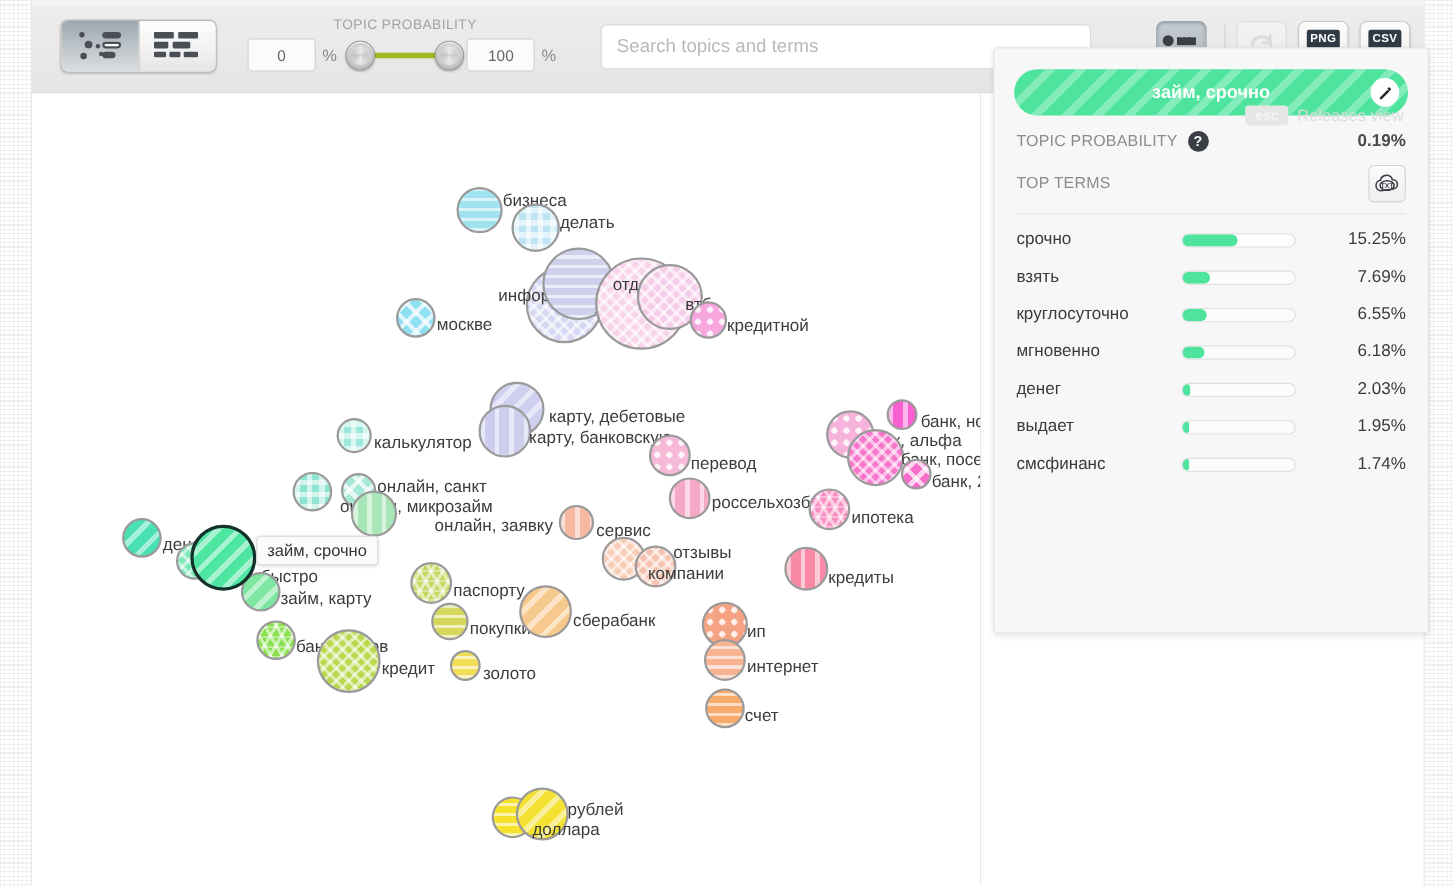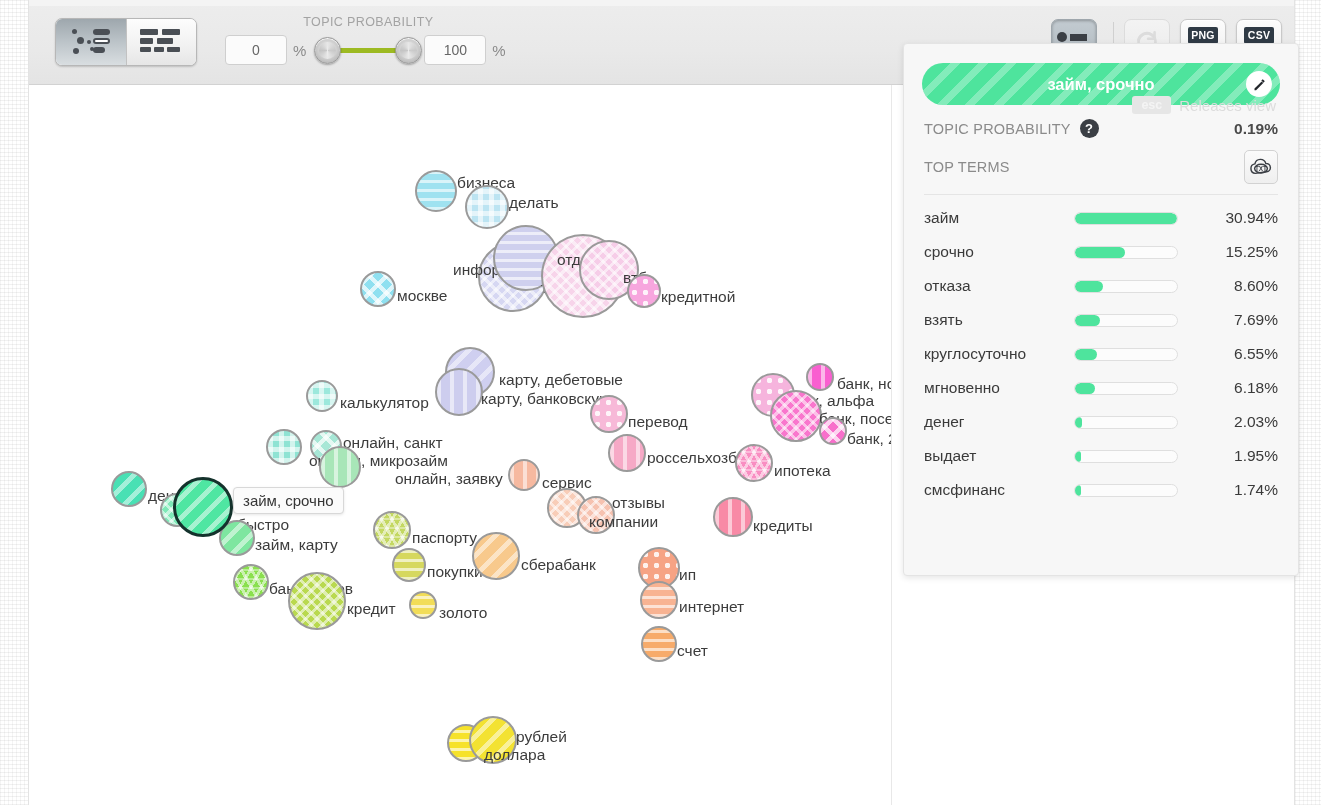--- a/index.html
+++ b/index.html
@@ -385,20 +385,23 @@
       <span class="pct">%</span>
       <div class="slider-track">
         <div class="bar"></div>
         <div class="knob k1"></div>
         <div class="knob k2"></div>
       </div>
       <div class="num-box">100</div>
       <span class="pct">%</span>
     </div>
 
+    <div class="searchbox">
+      <span>Search topics and terms</span>
+    </div>
 
     <div class="tb-right">
 
       <div class="sq-btn sunken">
         <span class="legend-glyph">
           <i style="top:3px;"></i>
             <s style="top:5px;"></s>
           <i style="top:15px;"></i>
             <s style="top:17px;"></s>
         </span>
@@ -561,39 +564,25 @@
           <ellipse cx="15" cy="14" rx="8" ry="5.4" fill="none" stroke="#3b3f45" stroke-width="1.8"></ellipse>
           <text x="15" y="17" font-size="8" font-family="Liberation Sans, sans-serif" text-anchor="middle" fill="#3b3f45" font-weight="bold">TXT</text>
         </svg>
       </span>
     </div>
 
     <div class="terms-div"></div>
 
     <div class="terms" id="terms-list">
         <div class="term-row">
-          <div class="term-name">займ</div>
-          <div class="term-bar">
-            <div class="fill" style="width: 100%; background: rgb(78, 228, 157);"></div>
-          </div>
-          <div class="term-pct">30.94%</div>
-        </div>
-        <div class="term-row">
           <div class="term-name">срочно</div>
           <div class="term-bar">
             <div class="fill" style="width: 49.2889%; background: rgb(78, 228, 157);"></div>
           </div>
           <div class="term-pct">15.25%</div>
-        </div>
-        <div class="term-row">
-          <div class="term-name">отказа</div>
-          <div class="term-bar">
-            <div class="fill" style="width: 27.7957%; background: rgb(78, 228, 157);"></div>
-          </div>
-          <div class="term-pct">8.60%</div>
         </div>
         <div class="term-row">
           <div class="term-name">взять</div>
           <div class="term-bar">
             <div class="fill" style="width: 24.8546%; background: rgb(78, 228, 157);"></div>
           </div>
           <div class="term-pct">7.69%</div>
         </div>
         <div class="term-row">
           <div class="term-name">круглосуточно</div>

